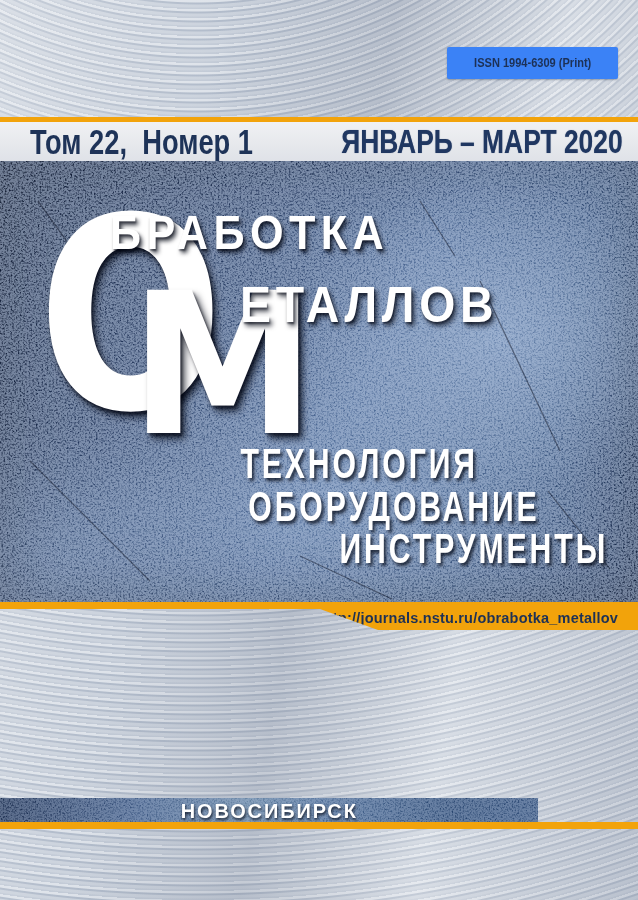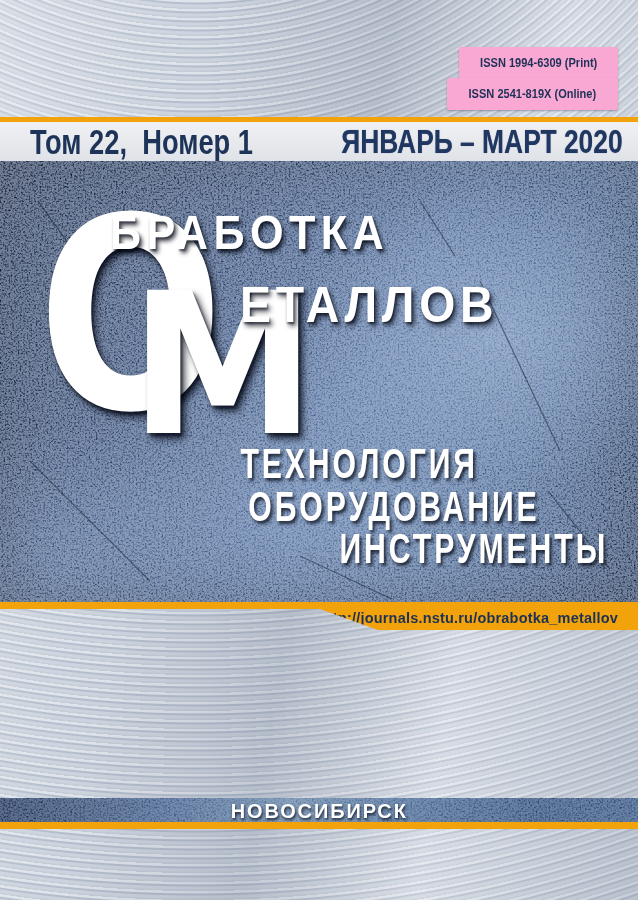--- a/index.html
+++ b/index.html
@@ -13,21 +13,21 @@
     position:absolute;inset:0;
     background:
       linear-gradient(100deg, rgba(255,255,255,.28) 0%, rgba(255,255,255,0) 28%,
         rgba(96,106,128,.20) 50%, rgba(255,255,255,.24) 72%, rgba(118,128,150,.22) 100%),
       repeating-radial-gradient(circle at 31% -45%,
         #dee3ea 0 2px, #b2bccb 3px 4px, #ccd3dd 5px 7px, #c3cbd7 8px 9px);
   }
   
   .issn-badge{
     position:absolute;right:20px;height:32px;display:flex;align-items:center;
-    background:#f9a8d4;border-radius:2px;padding:0 16px;
+    background:#3b82f6;border-radius:2px;padding:0 22px;
     box-shadow:0 1px 2px rgba(30,40,60,.35);
   }
   .issn-badge span{
     font-size:12px;font-weight:bold;color:#1D3156;white-space:nowrap;
     transform:scaleX(.92);transform-origin:50% 50%;
   }
   .issn-print{top:47px;} .issn-online{top:78px;}
   
   .vol-band{position:absolute;left:0;top:117px;width:638px;height:48px;}
   .vol-band .gold-line{position:absolute;left:0;top:0;width:100%;height:5px;background:#F2A30B;}
@@ -78,21 +78,21 @@
   .url-band{
     position:absolute;left:0;top:602px;width:638px;height:28px;background:#F2A30B;
     clip-path:polygon(0 0,638px 0,638px 28px,378px 28px,320px 7px,0 7px);
   }
   .url-text{
     position:absolute;right:20px;top:8px;font-size:14.5px;font-weight:bold;color:#1D3156;
     white-space:nowrap;letter-spacing:.2px;
   }
   
   .city-strip{
-    position:absolute;left:0;top:798px;width:638px;height:24px;overflow:hidden;
+    position:absolute;left:0;top:798px;width:538px;height:24px;overflow:hidden;
     background:linear-gradient(90deg,#16284a 0%,#3b5681 26%,#62809f 46%,#46658f 60%,#27446e 84%,#2e4b76 100%);
     display:flex;align-items:center;justify-content:center;
   }
   .city-text{
     position:relative;font-size:21px;font-weight:bold;color:#fff;letter-spacing:2px;
     line-height:1;transform:scaleX(.95);text-shadow:1px 2px 3px rgba(2,6,18,.8);
   }
   .bottom-gold-line{position:absolute;left:0;top:822px;width:638px;height:7px;background:#F2A30B;}
   .svg-defs{position:absolute;width:0;height:0;}
 </style>
@@ -111,23 +111,20 @@
         <feTurbulence type="fractalNoise" baseFrequency="0.8" numOctaves="2" seed="29" stitchTiles="stitch"></feTurbulence>
         <feColorMatrix type="matrix" values="0 0 0 0 0.04  0 0 0 0 0.08  0 0 0 0 0.18  -1.7 -1.7 -1.7 0 1.3"></feColorMatrix>
       </filter>
     </defs>
   </svg>
 
   <div class="metal-bg"></div>
 
   <div class="issn-badge issn-print">
     <span>ISSN 1994-6309 (Print)</span>
-  </div>
-  <div class="issn-badge issn-online">
-    <span>ISSN 2541-819X (Online)</span>
   </div>
 
   <div class="vol-band">
     <div class="gold-line"></div>
     <div class="band-face"></div>
     <div class="vol-text">Том 22,  Номер 1</div>
     <div class="date-text">ЯНВАРЬ – МАРТ 2020</div>
   </div>
 
   <div class="panel">

